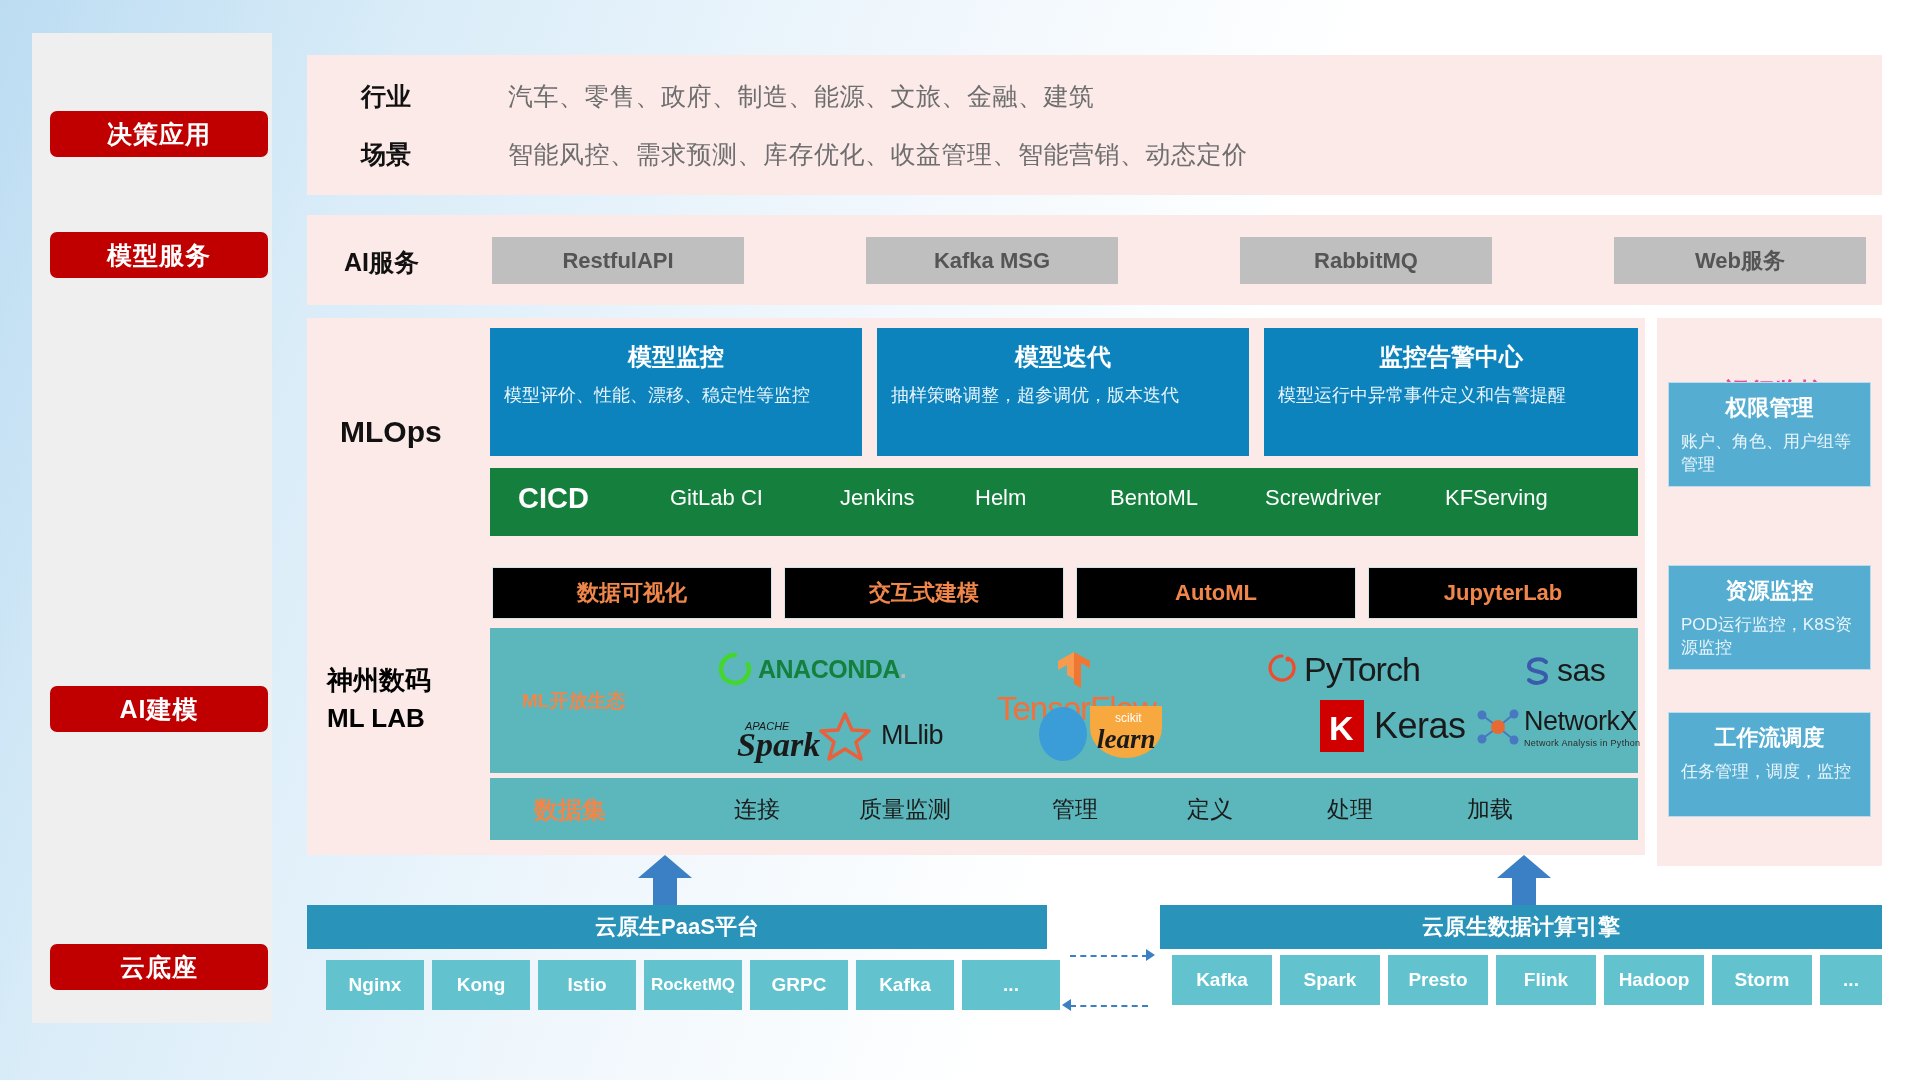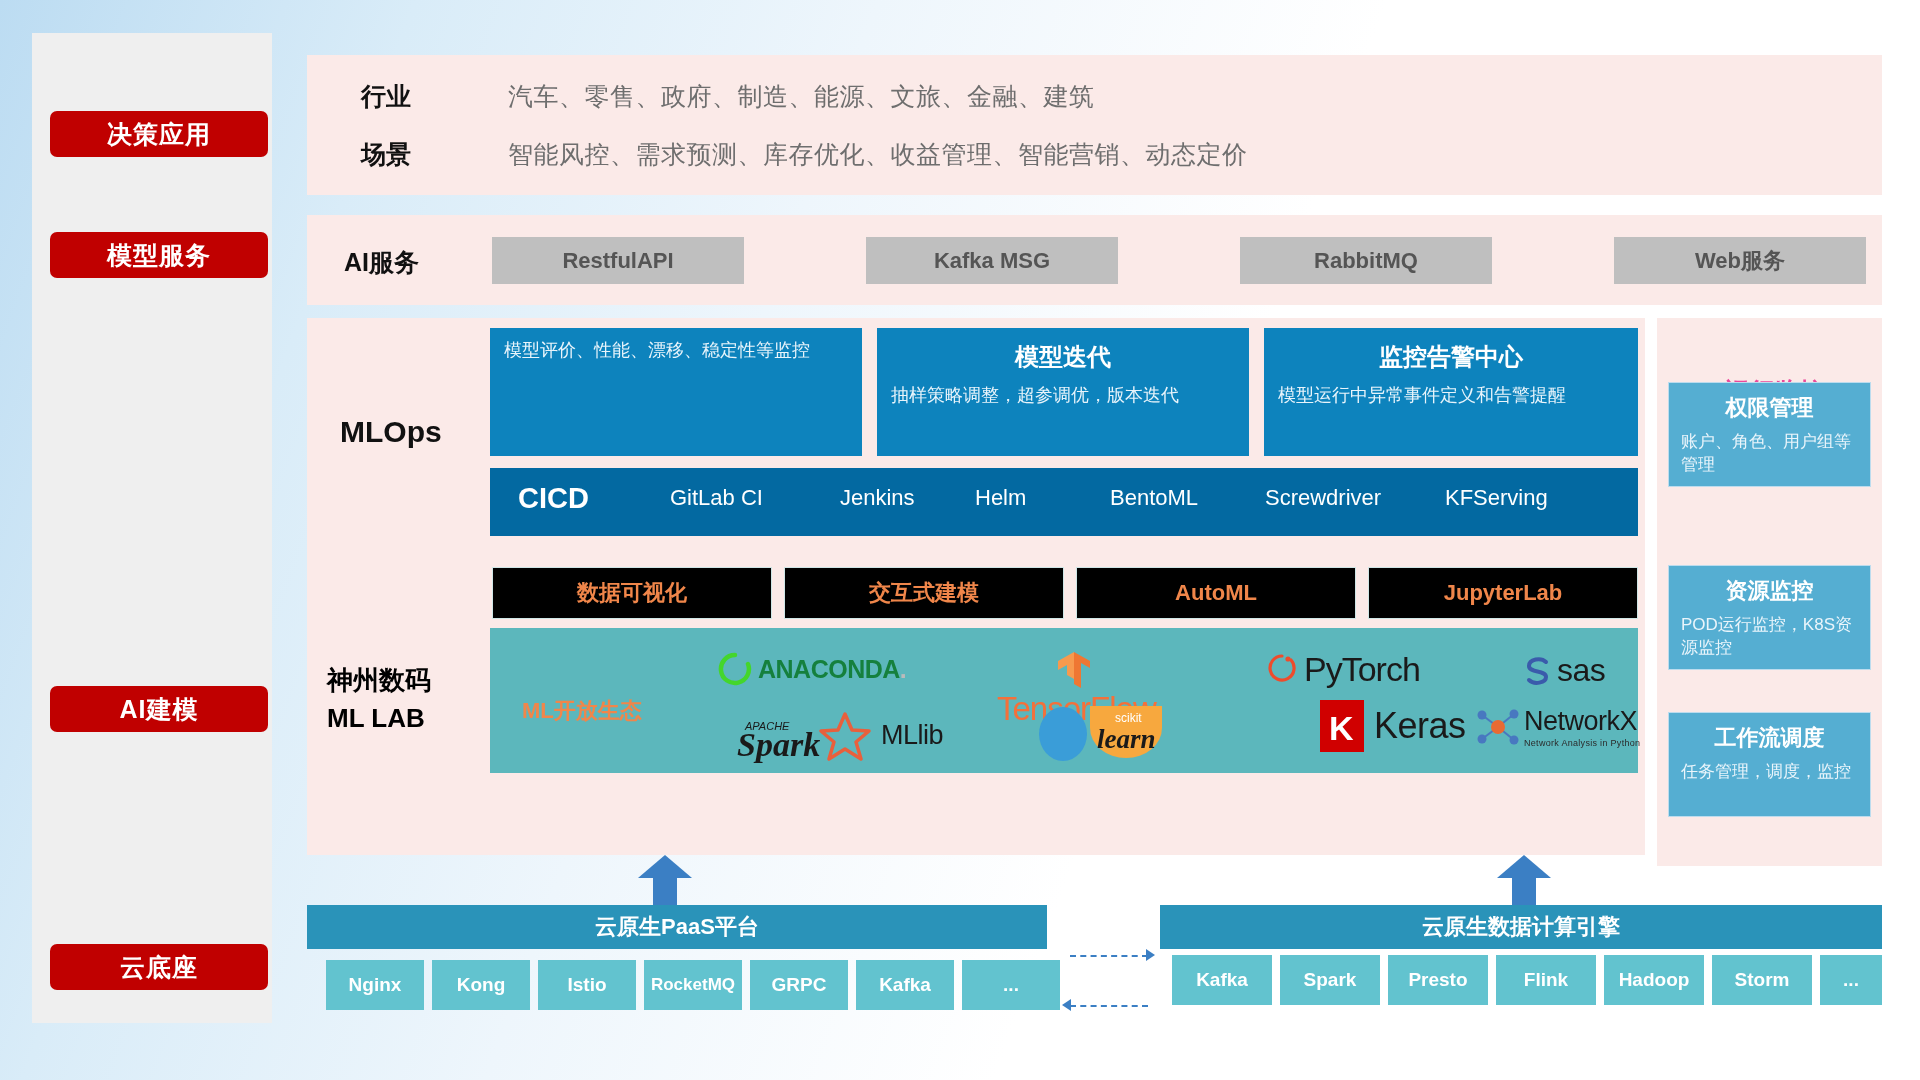--- a/index.html
+++ b/index.html
@@ -57,21 +57,21 @@
   .mlops-card .t{
     display:block;text-align:center;font-size:24px;font-weight:bold;
     margin-top:13px;
   }
   .mlops-card .d{
     display:block;font-size:18px;line-height:1.35;margin:10px 14px 0 14px;
     color:#e8f4fb;
   }
   .cicd{
     position:absolute;left:490px;top:468px;width:1148px;height:68px;
-    background:#0369a1;overflow:hidden;
+    background:#15803d;overflow:hidden;
   }
   .cicd .ttl{
     position:absolute;left:28px;top:14px;font-size:29px;font-weight:bold;color:#fff;
   }
   .cicd .it{
     position:absolute;top:16px;font-size:22px;color:#fff;line-height:1.3;width:120px;
   }
 
   
   #band4{left:307px;top:555px;width:1338px;height:300px;}
@@ -79,21 +79,21 @@
     position:absolute;top:567px;height:52px;background:#000000;
     color:#f0864a;font-size:22px;font-weight:bold;
     display:flex;align-items:center;justify-content:center;
     border:1px solid #cfe6e6;
   }
   .ecosys{
     position:absolute;left:490px;top:628px;width:1148px;height:145px;
     background:#5cb7bc;
   }
   .eco-label{
-    position:absolute;left:32px;top:68px;font-size:22px;font-weight:bold;color:#f0864a;
+    position:absolute;left:32px;top:60px;font-size:19px;font-weight:bold;color:#f0864a;
   }
   .dataset{
     position:absolute;left:490px;top:778px;width:1148px;height:62px;background:#5cb7bc;
   }
   .dataset .hd{position:absolute;left:44px;top:16px;font-size:24px;font-weight:bold;color:#f0864a;}
   .dataset .it{position:absolute;top:16px;font-size:23px;color:#1b1b1b;text-align:center;width:110px;}
 
   
   .mon-title{
     position:absolute;left:1657px;top:327px;width:235px;
@@ -171,20 +171,21 @@
   <div class="svc-chip" style="left:1614px;">
       <span>Web服务</span>
     </div>
 
   <div class="band" id="band3"></div>
   <div class="band" id="band3r"></div>
 
   <div class="row-tag" style="left:340px;top:415px;font-size:30px;">MLOps</div>
 
   <div class="mlops-card" style="left:490px;top:328px;width:372px;height:128px;">
+    <span class="t">模型监控</span>
     <span class="d">模型评价、性能、漂移、稳定性等监控</span>
   </div>
   <div class="mlops-card" style="left:877px;top:328px;width:372px;height:128px;">
     <span class="t">模型迭代</span>
     <span class="d">抽样策略调整，超参调优，版本迭代</span>
   </div>
   <div class="mlops-card" style="left:1264px;top:328px;width:374px;height:128px;">
     <span class="t">监控告警中心</span>
     <span class="d">模型运行中异常事件定义和告警提醒</span>
   </div>
@@ -304,20 +305,29 @@
         <circle cx="10" cy="34" r="4.5" fill="#4878c0"></circle>
       <circle cx="42" cy="9" r="4.5" fill="#4878c0"></circle>
         <circle cx="42" cy="35" r="4.5" fill="#4878c0"></circle>
     </svg>
     <div style="margin-left:4px;">
       <div class="logo-txt" style="font-size:27px;color:#1a1a1a;font-weight:400;line-height:1;">NetworkX</div>
       <div style="font-size:9px;color:#2b2b2b;letter-spacing:.3px;margin-top:3px;">Network Analysis in Python</div>
     </div>
   </div>
 
+  <div class="dataset">
+    <span class="hd">数据集</span>
+    <span class="it" style="left:212px;">连接</span>
+    <span class="it" style="left:360px;">质量监测</span>
+    <span class="it" style="left:530px;">管理</span>
+    <span class="it" style="left:665px;">定义</span>
+    <span class="it" style="left:805px;">处理</span>
+    <span class="it" style="left:945px;">加载</span>
+  </div>
 
   <div>
     <div class="au-stem" style="left:653px;top:875px;width:24px;height:30px;"></div>
     <div class="arrow-up" style="left:638px;top:855px;border-left:27px solid transparent;border-right:27px solid transparent;border-bottom:23px solid #3b7fc4;"></div>
   </div>
   <div>
     <div class="au-stem" style="left:1512px;top:875px;width:24px;height:30px;"></div>
     <div class="arrow-up" style="left:1497px;top:855px;border-left:27px solid transparent;border-right:27px solid transparent;border-bottom:23px solid #3b7fc4;"></div>
   </div>
 

